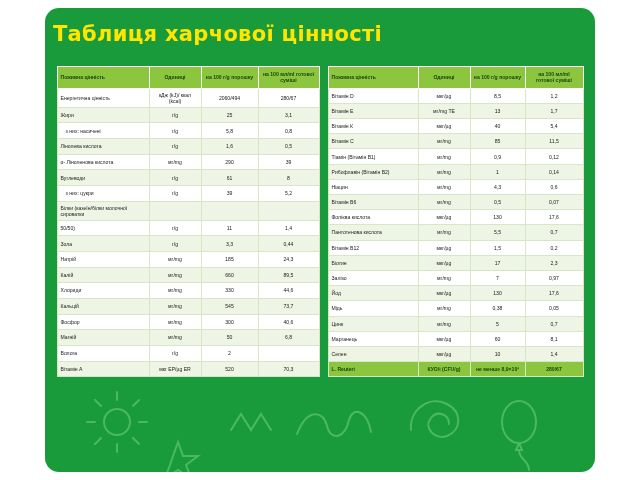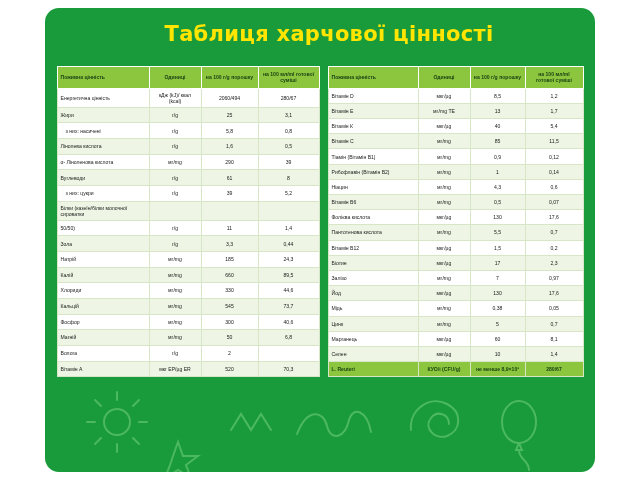--- a/index.html
+++ b/index.html
@@ -11,26 +11,25 @@
   }
   .panel{
     position:absolute;
     left:45px; top:8px;
     width:550px; height:464px;
     background:#199b3c;
     border-radius:14px;
     overflow:hidden;
   }
   .title{
-    text-align:center;
     color:#ffe500;
     font-size:21px;
     font-weight:bold;
     letter-spacing:.3px;
-    padding:14px 0 0 18px;
+    padding:14px 0 0 8px;
     font-family:"DejaVu Sans", sans-serif;
   }
   .tables{
     position:absolute;
     top:58px; left:0; right:0;
     display:flex;
     justify-content:center;
     gap:8px;
   }
   table{

